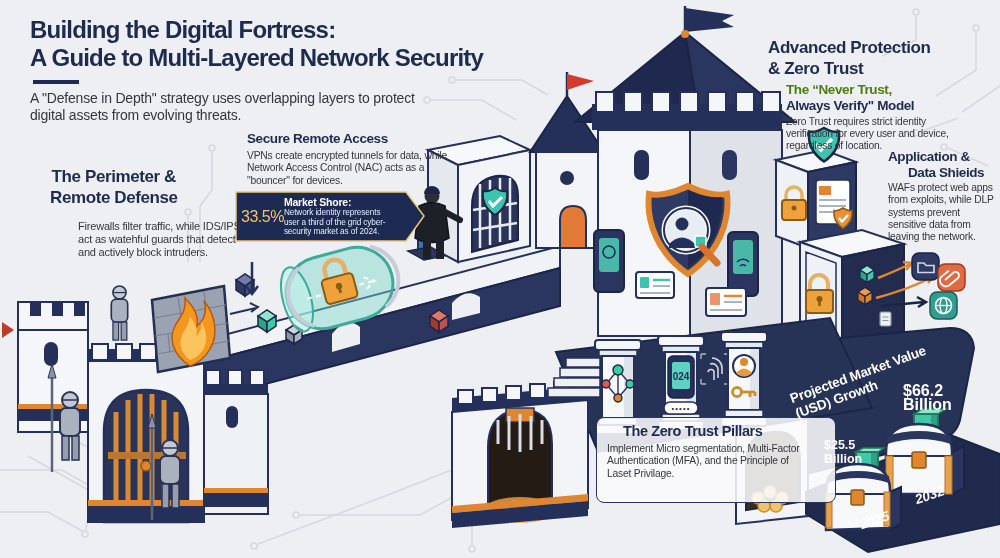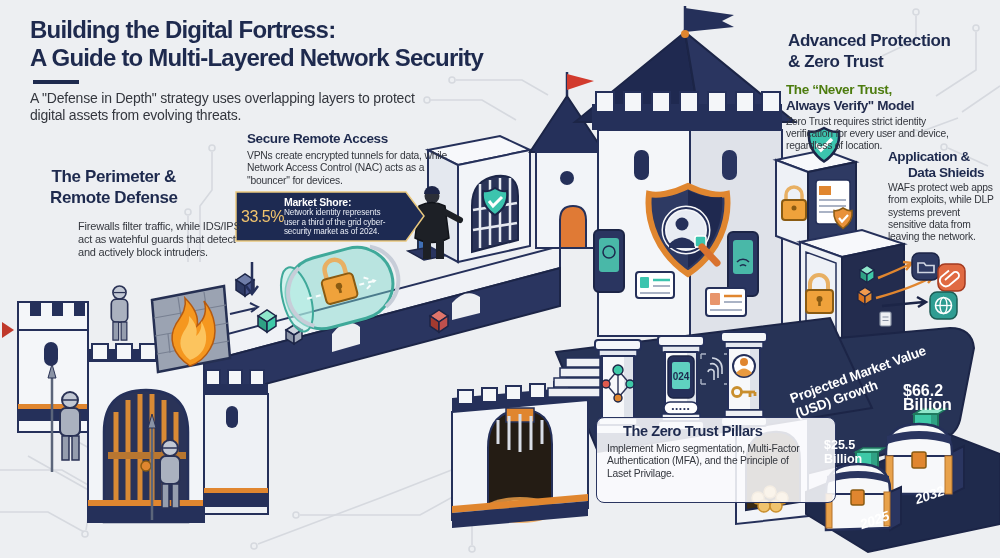--- a/index.html
+++ b/index.html
@@ -538,21 +538,21 @@
 <div class="txt b" style="left:247px;top:150px;width:205px;font-size:10.3px;line-height:12.3px;">VPNs create encrypted tunnels for data, while Network Access Control (NAC) acts as a "bouncer" for devices.</div>
 
 <div class="txt callout" style="left:236px;top:192px;width:172px;height:49px;">
   <div class="gold" style="font-size:16px;font-weight:normal;padding-left:5px;letter-spacing:-0.5px;">33.5%</div>
   <div style="width:104px;">
     <div class="white" style="font-size:10.5px;font-weight:bold;letter-spacing:-0.2px;">Market Shore:</div>
     <div style="font-size:8.2px;line-height:9.4px;color:#e8ecf5;letter-spacing:-0.1px;">Network identity represents user a third of the grid cyber-security market as of 2024.</div>
   </div>
 </div>
 
-<div class="txt" style="left:768px;top:30px;margin-left:20px;">
+<div class="txt" style="left:768px;top:37px;">
   <div class="h" style="font-size:17px;line-height:21px;">Advanced Protection</div>
   <div class="h" style="font-size:17px;line-height:21px;">&amp; Zero Trust</div>
 </div>
 <div class="txt" style="left:786px;top:82px;">
   <div class="h" style="font-size:13.5px;line-height:16px;color:#4d7c0f;">The “Never Trust,</div>
   <div class="h" style="font-size:13.5px;line-height:16px;color:#232c4e;">Always Verify" Model</div>
 </div>
 <div class="txt b" style="left:786px;top:116px;width:185px;font-size:10.3px;line-height:12.2px;">Zero Trust requires strict identity verification for every user and device, regardless of location.</div>
 
 <div class="txt" style="left:888px;top:149px;">

